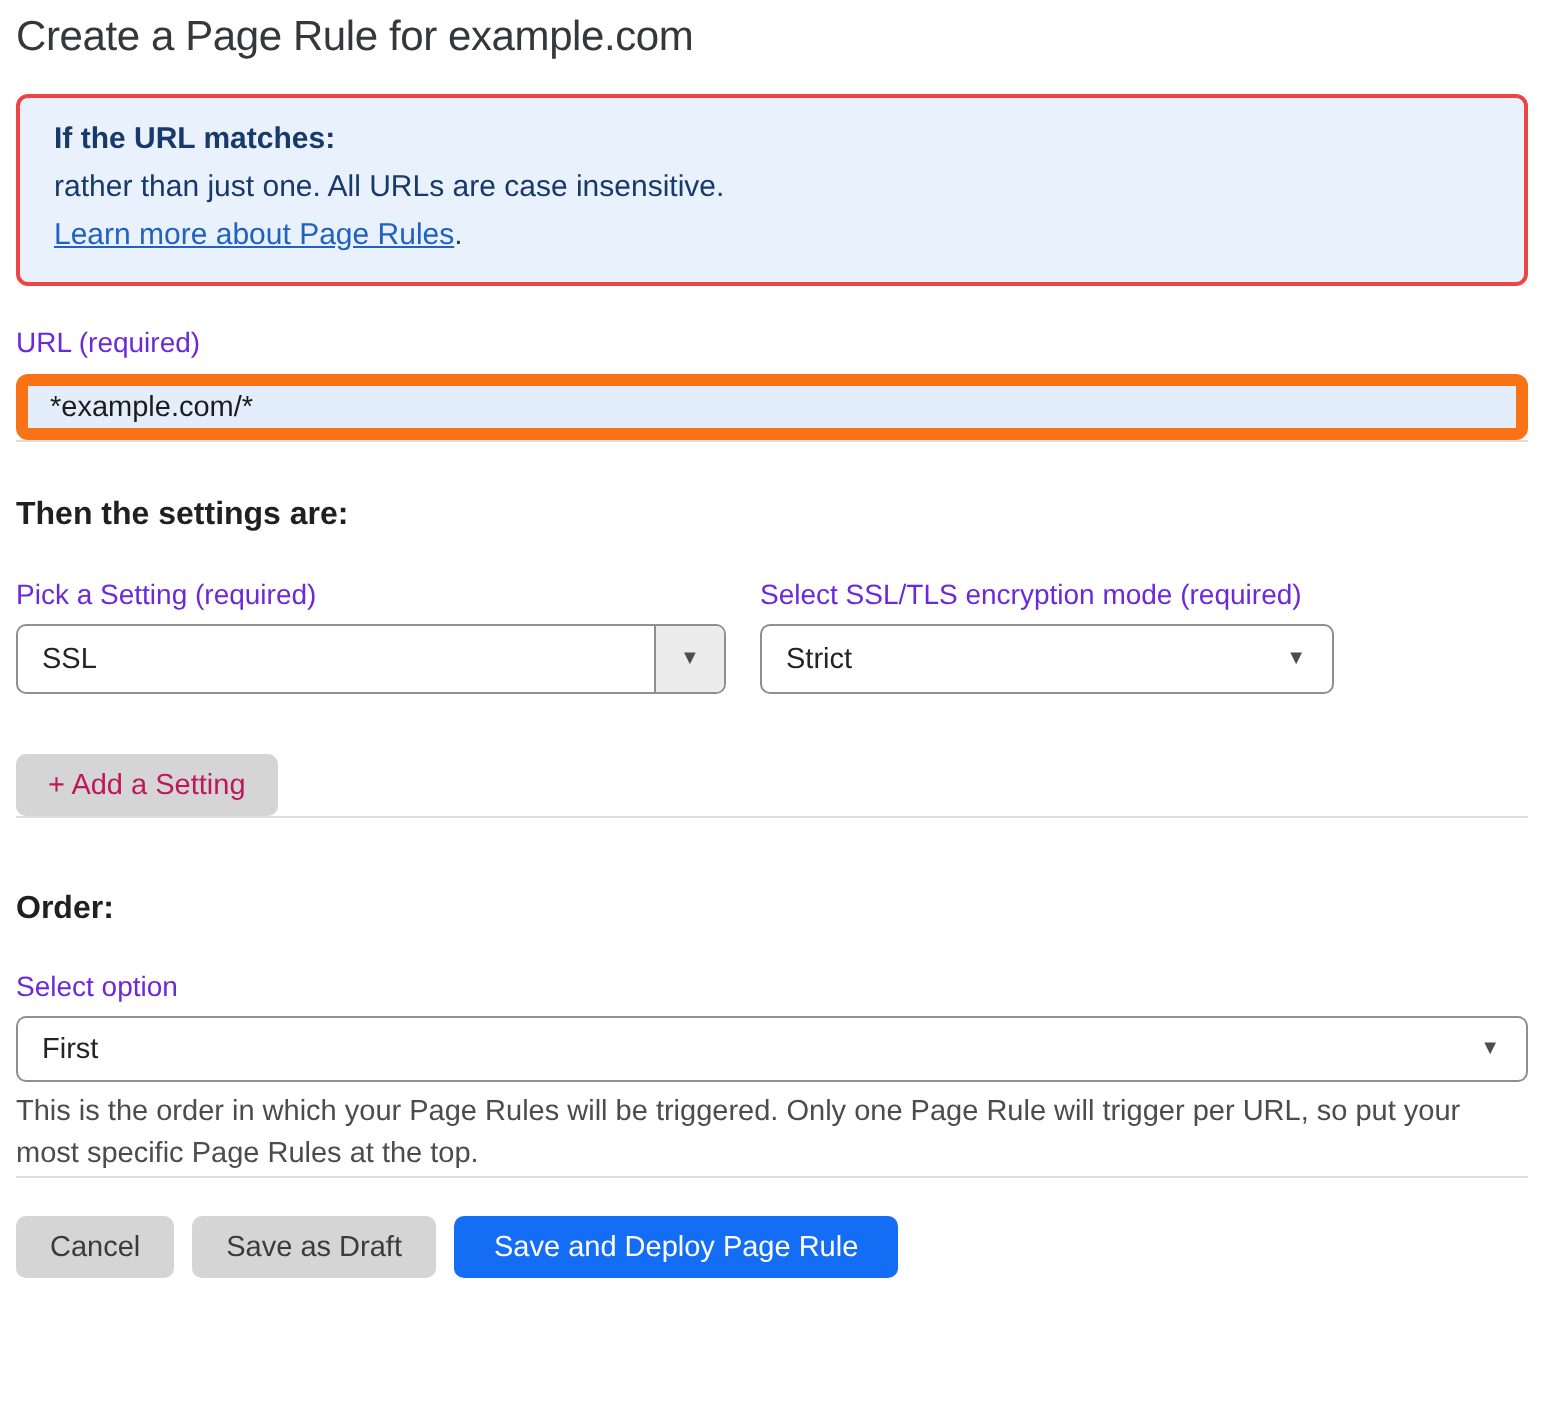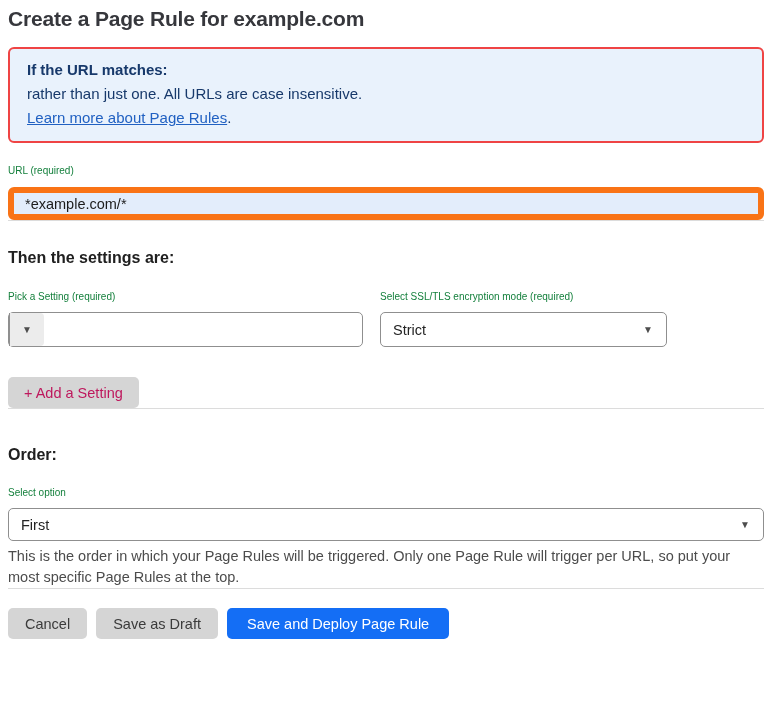--- a/index.html
+++ b/index.html
@@ -9,21 +9,21 @@
     background: #ffffff;
     font-family: "Liberation Sans", sans-serif;
     color: #333333;
     overflow: hidden;
   }
   .page { padding: 0 8px; }
 
   .page-title {
     margin: 0; padding-top: 6px;
     font-size: 21px; line-height: 26px;
-    font-weight: 700; color: #36373c;
+    font-weight: 400; color: #36373c;
     letter-spacing: -0.2px;
   }
 
   .info-box {
     margin-top: 15px;
     background: #e9f2fc;
     border: 2px solid #ef4444;
     border-radius: 6px;
     padding: 9px 17px 11px 17px;
     color: #17396b;
@@ -31,22 +31,22 @@
     line-height: 24px;
   }
   .info-heading { font-weight: 700; display: block; }
   .info-line { display: block; }
   .info-link { color: #2161c2; text-decoration: underline; cursor: pointer; }
   .info-link-suffix { color: #17396b; }
 
   .field-label {
     display: block;
     margin-top: 19px;
-    font-size: 10px; line-height: 18px;
-    color: #15803d;
+    font-size: 14px; line-height: 18px;
+    color: #6d28d9;
   }
 
   .url-input {
     display: block;
     margin-top: 7px;
     width: 100%;
     height: 33px;
     background: #e3edfb;
     border: 6px solid #f97316;
     border-radius: 6px;
@@ -161,20 +161,21 @@
   <input class="url-input" type="text" value="*example.com/*" style="">
 
   <hr class="divider hr-1">
 
   <h2 class="section-heading">Then the settings are:</h2>
 
   <div class="settings-row">
     <div class="settings-col-1">
       <label class="field-label">Pick a Setting (required)</label>
       <div class="select">
+        <span class="select-value">SSL</span>
         <span class="select-arrow-box">
             <span class="arrow-glyph">▼</span>
           </span>
       </div>
     </div>
     <div class="settings-col-2">
       <label class="field-label">Select SSL/TLS encryption mode (required)</label>
       <div class="select">
         <span class="select-value">Strict</span>
         <span class="select-arrow-plain">

